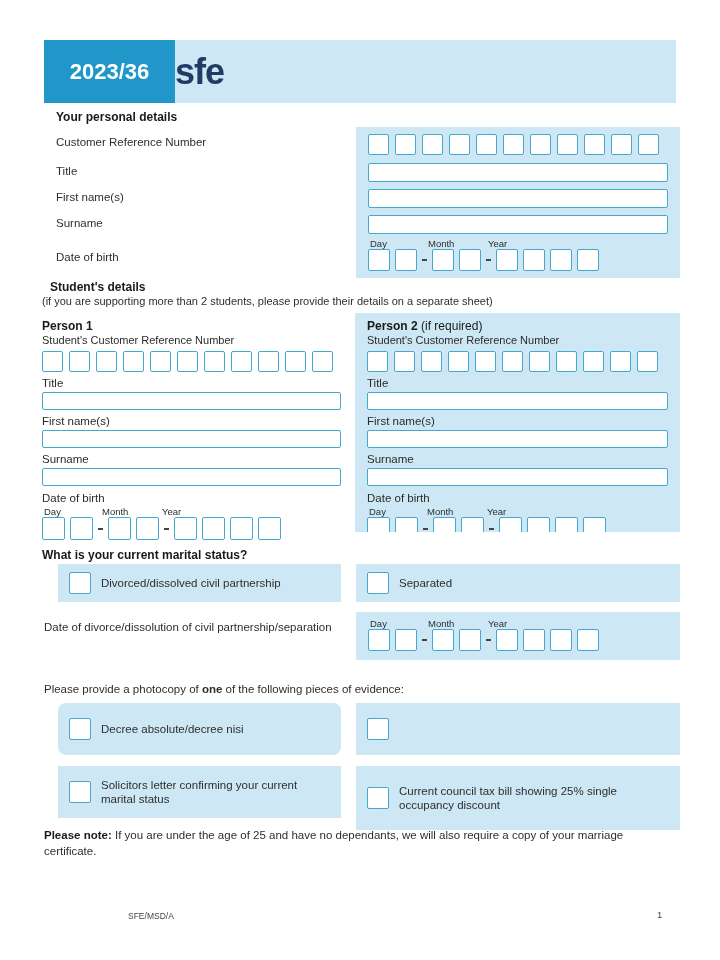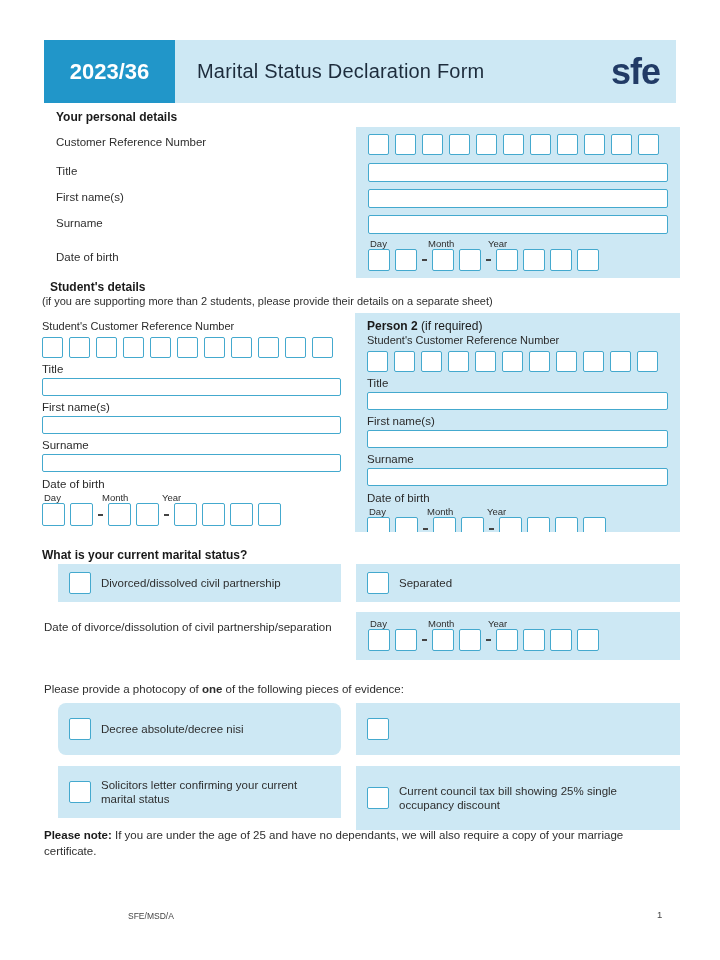--- a/index.html
+++ b/index.html
@@ -74,21 +74,20 @@
   .footer-code{position:absolute;left:128px;top:911px;font-size:8.5px;color:#444;}
   .footer-page{position:absolute;left:657px;top:909px;font-size:9.5px;color:#444;}
 </style>
 </head>
 <body>
 
 <div class="page">
 
   <div class="hdr">
     <div class="hdr-badge">2023/36</div>
-    <div class="hdr-title">Marital Status Declaration Form</div>
     <div class="hdr-logo">sfe</div>
   </div>
 
   <div class="sec-head" style="left:56px;top:110px;">Your personal details</div>
   <div class="lbl" style="left:56px;top:136px;">Customer Reference Number</div>
   <div class="lbl" style="left:56px;top:165px;">Title</div>
   <div class="lbl" style="left:56px;top:191px;">First name(s)</div>
   <div class="lbl" style="left:56px;top:217px;">Surname</div>
   <div class="lbl" style="left:56px;top:251px;">Date of birth</div>
 
@@ -131,20 +130,21 @@
           <span class="cell"></span>
           <span class="cell"></span>
         </span>
     </div>
   </div>
 
   <div class="sec-head" style="left:50px;top:280px;">Student's details</div>
   <div class="lbl" style="left:42px;top:295px;font-size:11px;">(if you are supporting more than 2 students, please provide their details on a separate sheet)</div>
 
   <div class="pcol">
+    <div class="p-head">Person 1</div>
     <div class="p-sub">Student's Customer Reference Number</div>
     <div class="cellrow">
         <span class="cell"></span>
         <span class="cell"></span>
         <span class="cell"></span>
         <span class="cell"></span>
         <span class="cell"></span>
         <span class="cell"></span>
         <span class="cell"></span>
         <span class="cell"></span>

